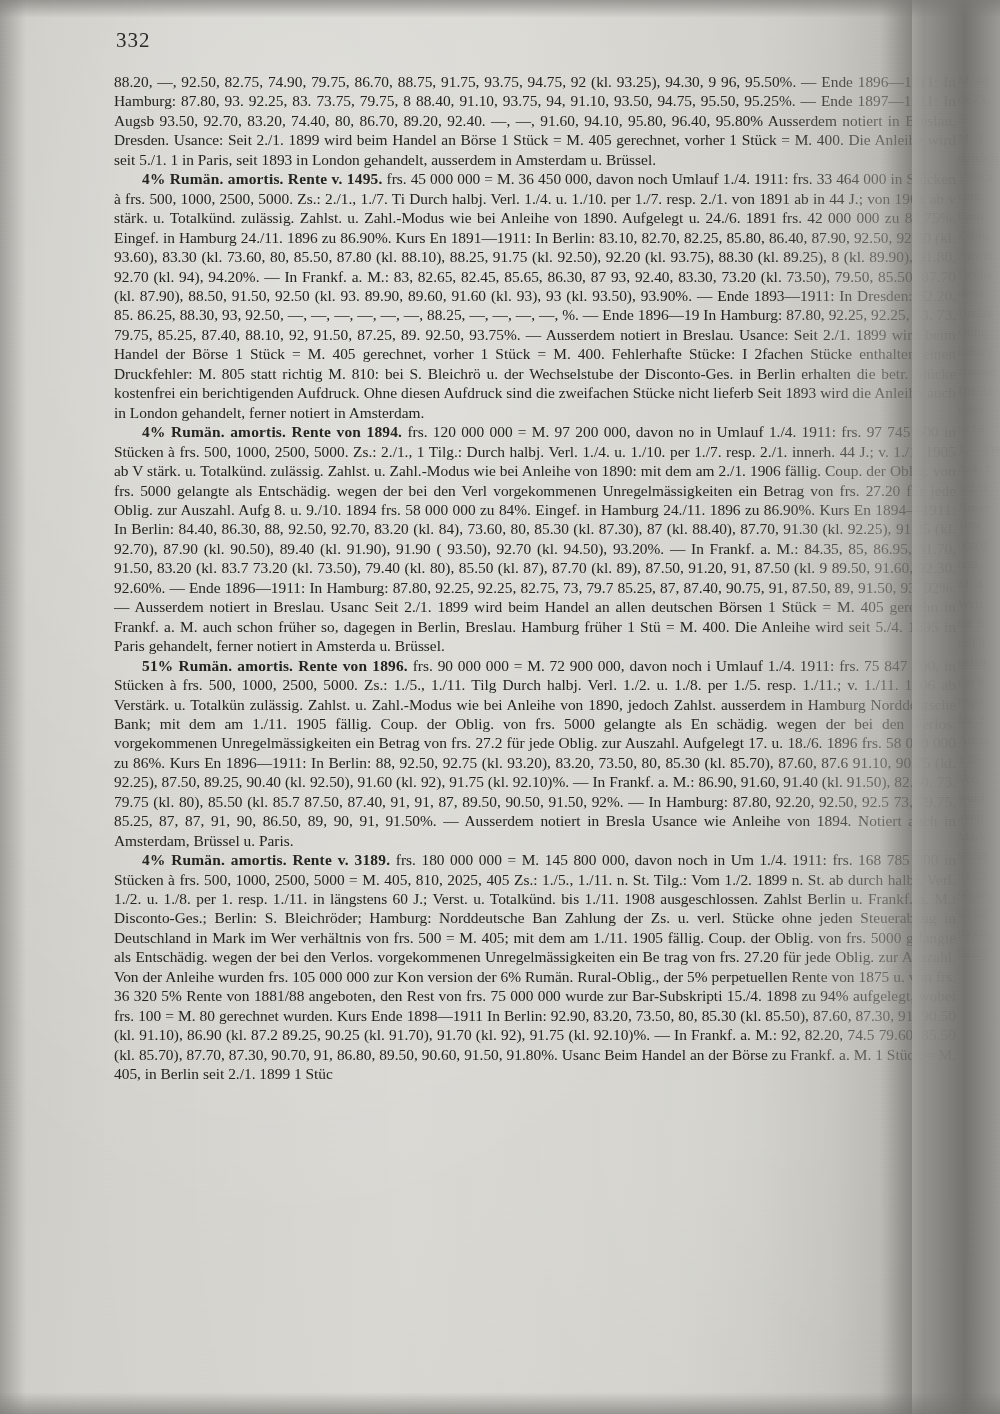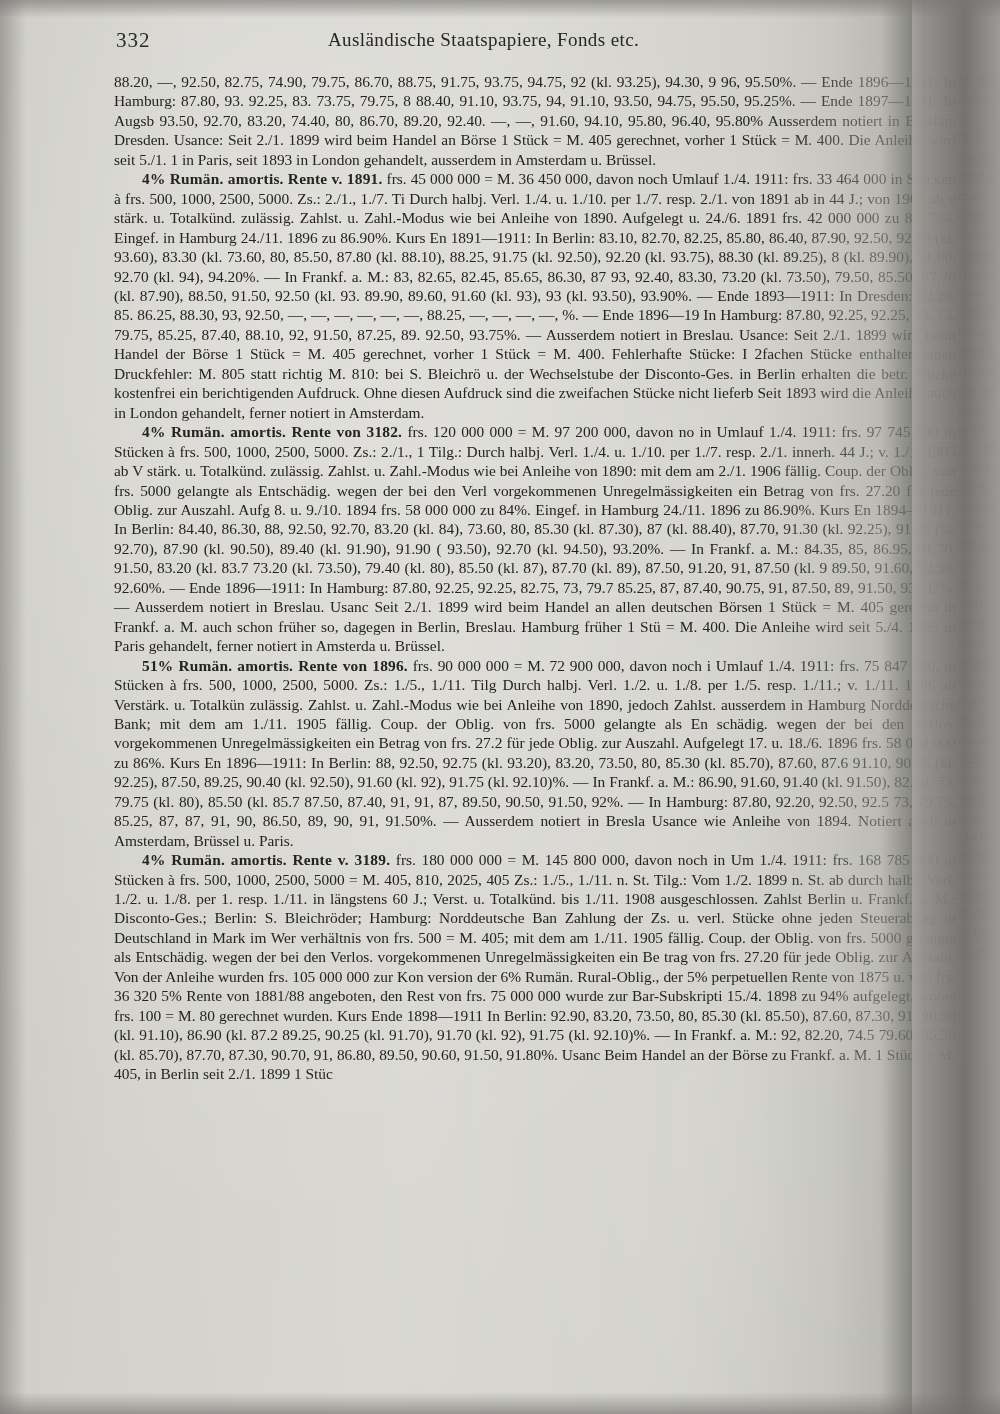--- a/index.html
+++ b/index.html
@@ -146,35 +146,34 @@
   .sliver div { white-space: nowrap; }
 </style>
 </head>
 <body>
 
 <div class="page">
   <div class="paper"></div>
 
   <div class="content">
     <div class="folio">332</div>
-    <div class="running-head">Ausländische Staatspapiere, Fonds etc.</div>
 
     <div class="body">
 
       <p>
         <span>88.20, —, 92.50, 82.75, 74.90, 79.75, 86.70, 88.75, 91.75, 93.75, 94.75, 92 (kl. 93.25), 94.30, 9  96, 95.50%. — Ende 1896—1911: In Hamburg: 87.80, 93. 92.25, 83. 73.75, 79.75, 8  88.40, 91.10, 93.75, 94, 91.10, 93.50, 94.75, 95.50, 95.25%. — Ende 1897—1911: In Augsb  93.50, 92.70, 83.20, 74.40, 80, 86.70, 89.20, 92.40. —, —, 91.60, 94.10, 95.80, 96.40, 95.80%  Ausserdem notiert in Breslau, Dresden. Usance: Seit 2./1. 1899 wird beim Handel an  Börse 1 Stück = M. 405 gerechnet, vorher 1 Stück = M. 400. Die Anleihe wird seit 5./1. 1  in Paris, seit 1893 in London gehandelt, ausserdem in Amsterdam u. Brüssel.</span>
       </p>
 
       <p class="ind">
-        <span class="hd">4% Rumän. amortis. Rente v. 1891.</span>
+        <span class="hd">4% Rumän. amortis. Rente v. 1495.</span>
         <span>frs. 45 000 000 = M. 36 450 000, davon noch  Umlauf 1./4. 1911: frs. 33 464 000 in Stücken à frs. 500, 1000, 2500, 5000. Zs.: 2./1., 1./7. Ti  Durch halbj. Verl. 1./4. u. 1./10. per 1./7. resp. 2./1. von 1891 ab in 44 J.; von 1901 ab v  stärk. u. Totalkünd. zulässig. Zahlst. u. Zahl.-Modus wie bei Anleihe von 1890. Aufgelegt  u. 24./6. 1891 frs. 42 000 000 zu 84.75%. Eingef. in Hamburg 24./11. 1896 zu 86.90%. Kurs En  1891—1911: In Berlin: 83.10, 82.70, 82.25, 85.80, 86.40, 87.90, 92.50, 92.60 (kl. 93.60), 83.30 (kl.  73.60, 80, 85.50, 87.80 (kl. 88.10), 88.25, 91.75 (kl. 92.50), 92.20 (kl. 93.75), 88.30 (kl. 89.25), 8  (kl. 89.90), 91.80, 92.70 (kl. 94), 94.20%. — In Frankf. a. M.: 83, 82.65, 82.45, 85.65, 86.30, 87  93, 92.40, 83.30, 73.20 (kl. 73.50), 79.50, 85.50, 87.70 (kl. 87.90), 88.50, 91.50, 92.50 (kl. 93.  89.90, 89.60, 91.60 (kl. 93), 93 (kl. 93.50), 93.90%. — Ende 1893—1911: In Dresden: 82.20, 85.  86.25, 88.30, 93, 92.50, —, —, —, —, —, —, 88.25, —, —, —, —, %. — Ende 1896—19  In Hamburg: 87.80, 92.25, 92.25, 83, 73, 79.75, 85.25, 87.40, 88.10, 92, 91.50, 87.25, 89.  92.50, 93.75%. — Ausserdem notiert in Breslau. Usance: Seit 2./1. 1899 wird beim Handel  der Börse 1 Stück = M. 405 gerechnet, vorher 1 Stück = M. 400. Fehlerhafte Stücke: I  2fachen Stücke enthalten einen Druckfehler: M. 805 statt richtig M. 810: bei S. Bleichrö  u. der Wechselstube der Disconto-Ges. in Berlin erhalten die betr. Stücke kostenfrei ein  berichtigenden Aufdruck. Ohne diesen Aufdruck sind die zweifachen Stücke nicht lieferb  Seit 1893 wird die Anleihe auch in London gehandelt, ferner notiert in Amsterdam.</span>
       </p>
 
       <p class="ind">
-        <span class="hd">4% Rumän. amortis. Rente von 3182.</span>
+        <span class="hd">4% Rumän. amortis. Rente von 1894.</span>
         <span>frs. 120 000 000 = M. 97 200 000, davon no  in Umlauf 1./4. 1911: frs. 97 745 500 in Stücken à frs. 500, 1000, 2500, 5000. Zs.: 2./1., 1  Tilg.: Durch halbj. Verl. 1./4. u. 1./10. per 1./7. resp. 2./1. innerh. 44 J.; v. 1./1. 1905 ab V  stärk. u. Totalkünd. zulässig. Zahlst. u. Zahl.-Modus wie bei Anleihe von 1890: mit dem am  2./1. 1906 fällig. Coup. der Oblig. von frs. 5000 gelangte als Entschädig. wegen der bei den Verl  vorgekommenen Unregelmässigkeiten ein Betrag von frs. 27.20 für jede Oblig. zur Auszahl. Aufg  8. u. 9./10. 1894 frs. 58 000 000 zu 84%. Eingef. in Hamburg 24./11. 1896 zu 86.90%. Kurs En  1894—1911: In Berlin: 84.40, 86.30, 88, 92.50, 92.70, 83.20 (kl. 84), 73.60, 80, 85.30 (kl. 87.30), 87  (kl. 88.40), 87.70, 91.30 (kl. 92.25), 91.25 (kl. 92.70), 87.90 (kl. 90.50), 89.40 (kl. 91.90), 91.90 (  93.50), 92.70 (kl. 94.50), 93.20%. — In Frankf. a. M.: 84.35, 85, 86.95, 91.70, 91.50, 83.20 (kl. 83.7  73.20 (kl. 73.50), 79.40 (kl. 80), 85.50 (kl. 87), 87.70 (kl. 89), 87.50, 91.20, 91, 87.50 (kl. 9  89.50, 91.60, 92.30, 92.60%. — Ende 1896—1911: In Hamburg: 87.80, 92.25, 92.25, 82.75, 73, 79.7  85.25, 87, 87.40, 90.75, 91, 87.50, 89, 91.50, 93, 92%. — Ausserdem notiert in Breslau. Usanc  Seit 2./1. 1899 wird beim Handel an allen deutschen Börsen 1 Stück = M. 405 gerechn  in Frankf. a. M. auch schon früher so, dagegen in Berlin, Breslau. Hamburg früher 1 Stü  = M. 400. Die Anleihe wird seit 5./4. 1895 in Paris gehandelt, ferner notiert in Amsterda  u. Brüssel.</span>
       </p>
 
       <p class="ind">
         <span class="hd">51% Rumän. amortis. Rente von 1896.</span>
         <span>frs. 90 000 000 = M. 72 900 000, davon noch i  Umlauf 1./4. 1911: frs. 75 847 500, in Stücken à frs. 500, 1000, 2500, 5000. Zs.: 1./5., 1./11. Tilg  Durch halbj. Verl. 1./2. u. 1./8. per 1./5. resp. 1./11.; v. 1./11. 1906 ab Verstärk. u. Totalkün  zulässig. Zahlst. u. Zahl.-Modus wie bei Anleihe von 1890, jedoch Zahlst. ausserdem in Hamburg  Norddeutsche Bank; mit dem am 1./11. 1905 fällig. Coup. der Oblig. von frs. 5000 gelangte als En  schädig. wegen der bei den Verlos. vorgekommenen Unregelmässigkeiten ein Betrag von frs. 27.2  für jede Oblig. zur Auszahl. Aufgelegt 17. u. 18./6. 1896 frs. 58 000 000 zu 86%. Kurs En  1896—1911: In Berlin: 88, 92.50, 92.75 (kl. 93.20), 83.20, 73.50, 80, 85.30 (kl. 85.70), 87.60, 87.6  91.10, 90.75 (kl. 92.25), 87.50, 89.25, 90.40 (kl. 92.50), 91.60 (kl. 92), 91.75 (kl. 92.10)%. —  In Frankf. a. M.: 86.90, 91.60, 91.40 (kl. 91.50), 82.60, 73, 79.75 (kl. 80), 85.50 (kl. 85.7  87.50, 87.40, 91, 91, 87, 89.50, 90.50, 91.50, 92%. — In Hamburg: 87.80, 92.20, 92.50, 92.5  73, 79.75, 85.25, 87, 87, 91, 90, 86.50, 89, 90, 91, 91.50%. — Ausserdem notiert in Bresla  Usance wie Anleihe von 1894. Notiert auch in Amsterdam, Brüssel u. Paris.</span>
       </p>
 
       <p class="ind">
         <span class="hd">4% Rumän. amortis. Rente v. 3189.</span>

